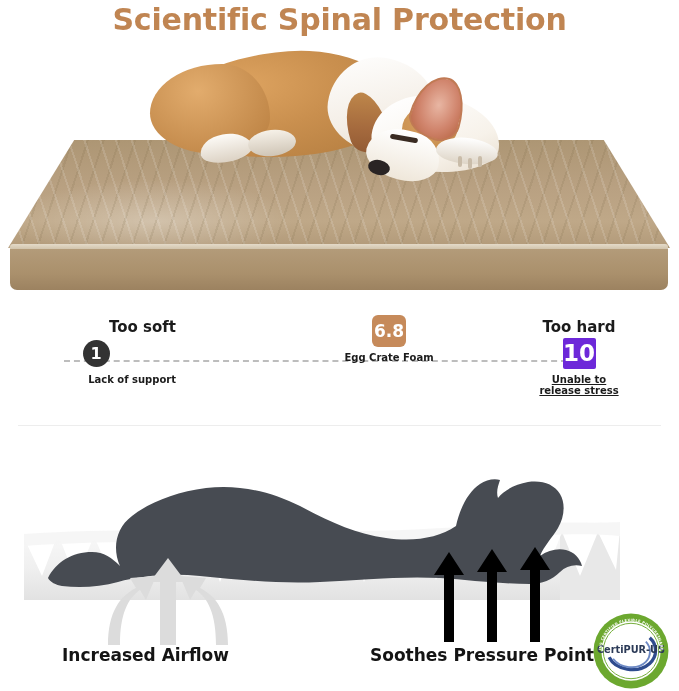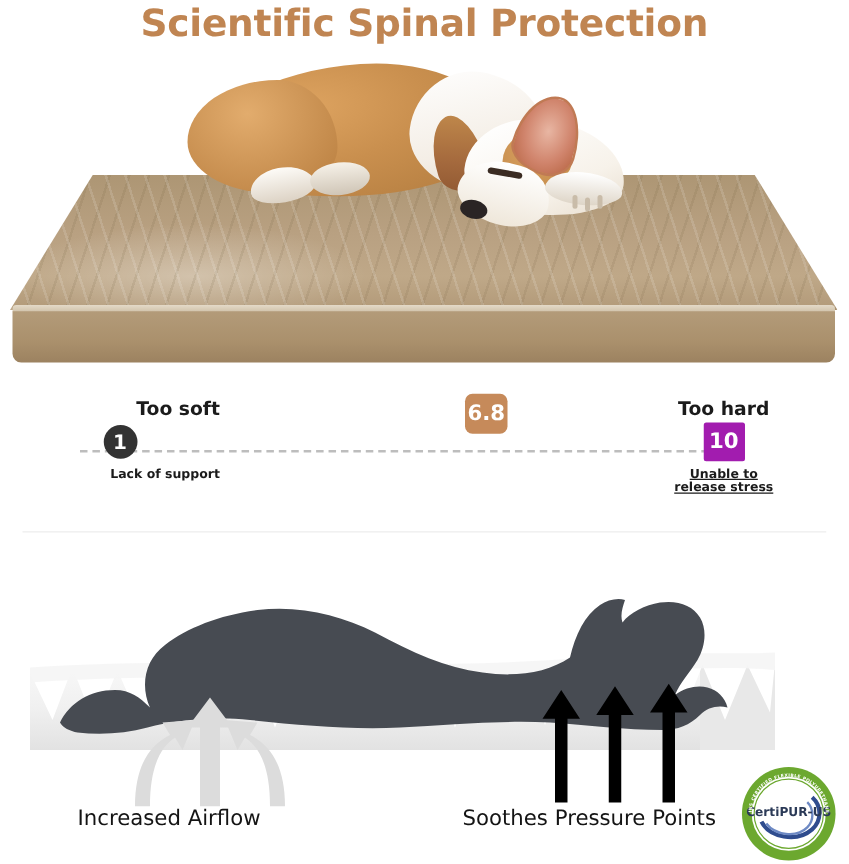--- a/index.html
+++ b/index.html
@@ -142,37 +142,37 @@
     font-family: "DejaVu Sans", sans-serif; white-space: nowrap; line-height: 1.12;
   }
   .badge-row { height: 30px; display:flex; align-items:center; justify-content:center; margin-top: 2px; }
   .mark {
     display:flex; align-items:center; justify-content:center;
     color:#fff; font-weight:bold; font-family:"DejaVu Sans", sans-serif;
     position: relative; z-index: 2;
   }
   .mark-1 { width:27px; height:27px; border-radius:50%; background:#333333; font-size:16px; }
   .mark-68 { width:34px; height:32px; border-radius:6px; background:#C68A5A; font-size:17px; }
-  .mark-10 { width:33px; height:31px; border-radius:2px; background:#a21caf; font-size:17px; }
+  .mark-10 { width:33px; height:31px; border-radius:2px; background:#6d28d9; font-size:23px; }
 
   .stop-soft     { left: 16px;  top: 6px;  width: 160px; text-align: right; }
   .stop-moderate { left: 294px; top: 2px;  width: 190px; }
   .stop-hard     { left: 505px; top: 6px;  width: 148px; }
 
   .divider {
     position:absolute; left: 18px; top: 425px; width: 643px; height: 1px;
     background: #EDEDED;
   }
 
   
   .foam-sec { position: absolute; left: 0; top: 430px; width: 679px; height: 261px; }
   .foam-svg { position: absolute; left: 0; top: 0; }
 
   .bot-label {
-    position: absolute; font-size: 17px; font-weight: normal;
+    position: absolute; font-size: 17px; font-weight: bold;
     color: #141414; font-family: "DejaVu Sans", sans-serif; white-space: nowrap;
   }
   .lbl-airflow  { left: 62px;  top: 645px; }
   .lbl-pressure { left: 370px; top: 645px; }
 
   
   .certi { position:absolute; left: 592px; top: 612px; width: 78px; height: 78px; text-align: center; }
 </style>
 </head>
 <body>
@@ -217,20 +217,21 @@
       <div class="badge-row">
         <span class="mark mark-1">1</span>
       </div>
       <div class="cap-bot">Lack of support</div>
     </div>
 
     <div class="stop stop-moderate">
       <div class="badge-row">
         <span class="mark mark-68">6.8</span>
       </div>
+      <div class="cap-bot">Egg Crate Foam</div>
     </div>
 
     <div class="stop stop-hard">
       <div class="cap-top">Too hard</div>
       <div class="badge-row">
         <span class="mark mark-10">10</span>
       </div>
       <div class="cap-bot" style="white-space:pre-line;text-decoration:underline;">Unable to
 release stress</div>
     </div>

